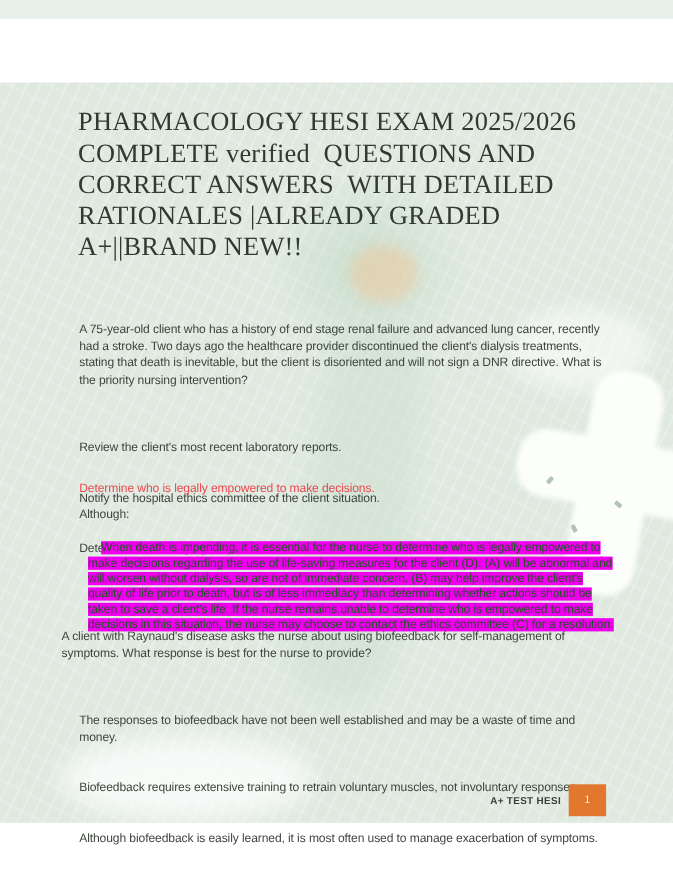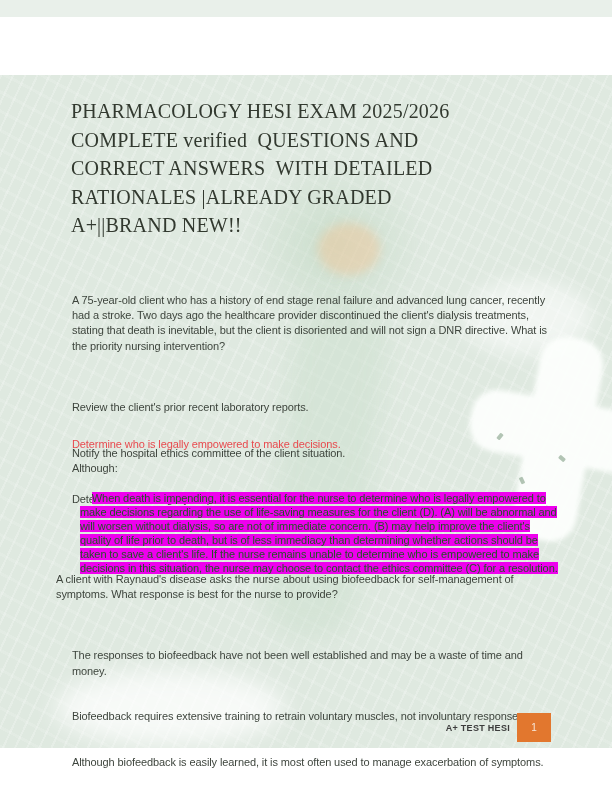--- a/index.html
+++ b/index.html
@@ -85,21 +85,21 @@
   .banner-title {
     font-family: "Liberation Serif", serif;
     font-size: 23px; letter-spacing: 0.8px;
     color: #241b12; white-space: pre;
   }
 
   
   .doc-title {
     position: absolute; left: 71px; top: 97px; width: 520px;
     font-family: "Liberation Serif", serif;
-    font-size: 20px; line-height: 28.5px; letter-spacing: 0.2px;
+    font-size: 24px; line-height: 28.5px; letter-spacing: 0.2px;
     color: #32392f; white-space: pre;
   }
 
   .body-text {
     font-size: 11px; line-height: 15.2px; letter-spacing: -0.1px;
     color: #3d443c; white-space: pre;
   }
   .q1-stem      { position: absolute; left: 72px; top: 293px; }
   .q1-options   { position: absolute; left: 72px; top: 370px; }
   .q1-answer    { position: absolute; left: 72px; top: 437px; color: #e84a4e; }
@@ -154,21 +154,21 @@
 CORRECT ANSWERS  WITH DETAILED
 RATIONALES |ALREADY GRADED
 A+||BRAND NEW!!</div>
 
   <div class="body-text q1-stem">A 75-year-old client who has a history of end stage renal failure and advanced lung cancer, recently
 had a stroke. Two days ago the healthcare provider discontinued the client's dialysis treatments,
 stating that death is inevitable, but the client is disoriented and will not sign a DNR directive. What is
 the priority nursing intervention?</div>
 
   <div class="body-text q1-options">
-    <div>Review the client's prior recent laboratory reports.</div>
+    <div>Review the client's most recent laboratory reports.</div>
     <div>Notify the hospital ethics committee of the client situation.</div>
     <div>Determine who is legally empowered to make decisions.</div>
   </div>
 
   <div class="body-text q1-answer">Determine who is legally empowered to make decisions.</div>
 
   <div class="body-text rationale-label">Although:</div>
 
   <div class="body-text rationale-block">
     <span class="hl">When death is impending, it is essential for the nurse to determine who is legally empowered to

